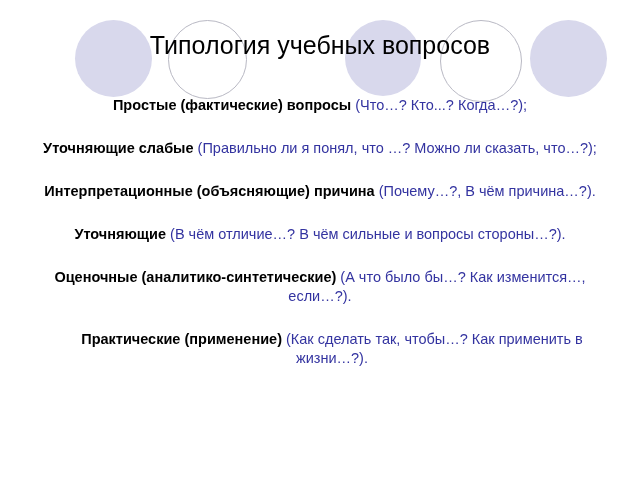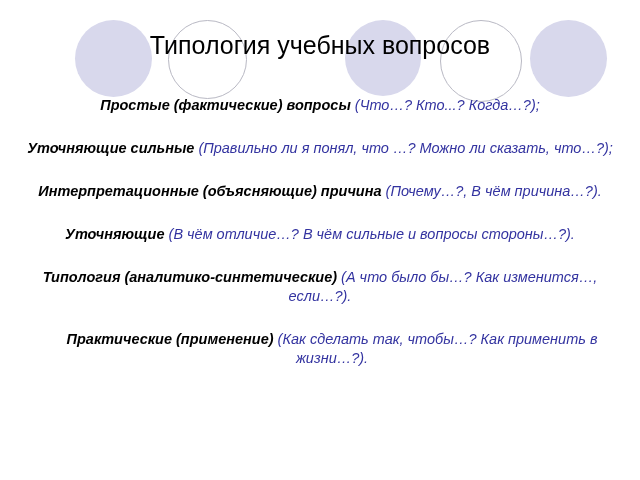--- a/index.html
+++ b/index.html
@@ -67,21 +67,20 @@
     left: 24px;
     top: 96px;
     width: 592px;
   }
   .q-line {
     text-align: center;
     font-size: 14.5px;
     line-height: 19px;
     margin: 0 0 24px 0;
     color: #000000;
-    font-style: italic;
   }
   .q-line:last-child { margin-bottom: 0; margin-left: 24px; }
   .q-term {
     font-weight: bold;
     color: #000000;
   }
   .q-example {
     font-weight: normal;
     color: #3333a0;
   }
@@ -96,20 +95,20 @@
       <div class="decor-circle outlined" style="left: 168px; top: 20px; width: 79px; height: 79px;"></div>
       <div class="decor-circle filled" style="left: 345px; top: 20px; width: 76px; height: 76px;"></div>
       <div class="decor-circle outlined" style="left: 440px; top: 20px; width: 82px; height: 82px;"></div>
       <div class="decor-circle filled" style="left: 530px; top: 20px; width: 77px; height: 77px;"></div>
     </div>
 
   <div id="title">Типология учебных вопросов</div>
 
   <div id="body-block">
       <p class="q-line"><span class="q-term">Простые  (фактические) вопросы </span><span class="q-example">(Что…? Кто...? Когда…?);</span></p>
-      <p class="q-line"><span class="q-term">Уточняющие сильные </span><span class="q-example"> (Правильно ли я понял, что …? Можно ли сказать, что…?);</span></p>
+      <p class="q-line"><span class="q-term">Уточняющие слабые </span><span class="q-example"> (Правильно ли я понял, что …? Можно ли сказать, что…?);</span></p>
       <p class="q-line"><span class="q-term">Интерпретационные  (объясняющие) причина </span><span class="q-example">(Почему…?, В чём причина…?).</span></p>
       <p class="q-line"><span class="q-term">Уточняющие </span><span class="q-example"> (В чём отличие…? В чём сильные и вопросы стороны…?).</span></p>
-      <p class="q-line"><span class="q-term">Типология  (аналитико-синтетические) </span><span class="q-example">(А что было бы…? Как изменится…, если…?).</span></p>
+      <p class="q-line"><span class="q-term">Оценочные  (аналитико-синтетические) </span><span class="q-example">(А что было бы…? Как изменится…, если…?).</span></p>
       <p class="q-line"><span class="q-term">Практические  (применение) </span><span class="q-example">(Как сделать так, чтобы…? Как применить в жизни…?).</span></p>
     </div>
 
 </div>
 
 </body></html>

